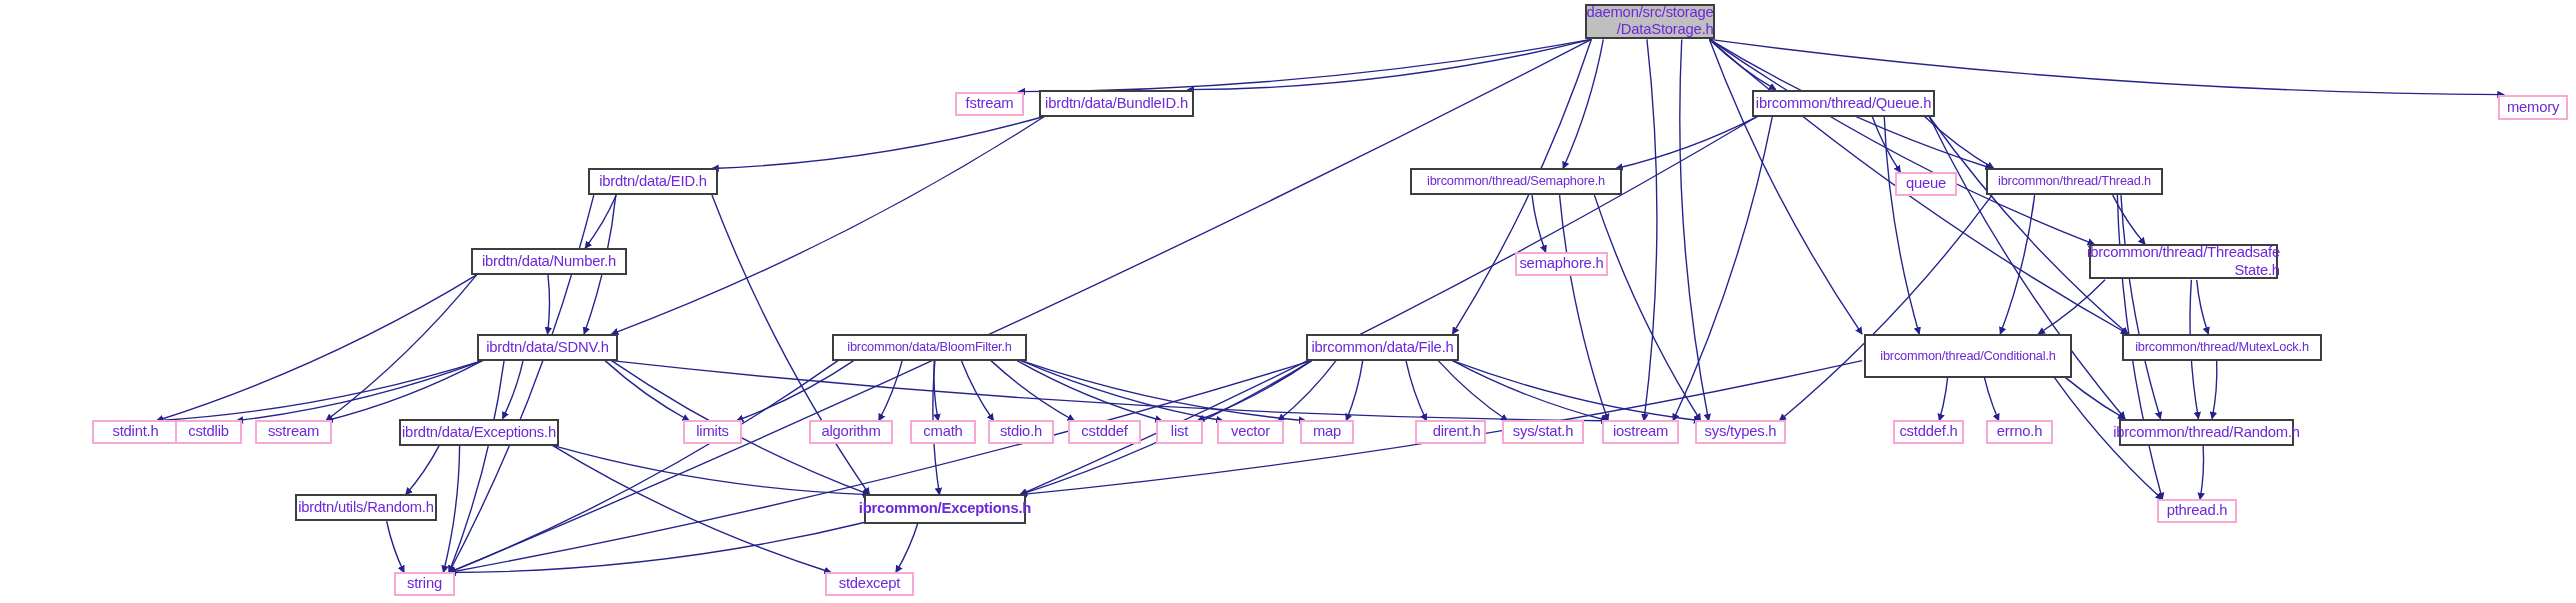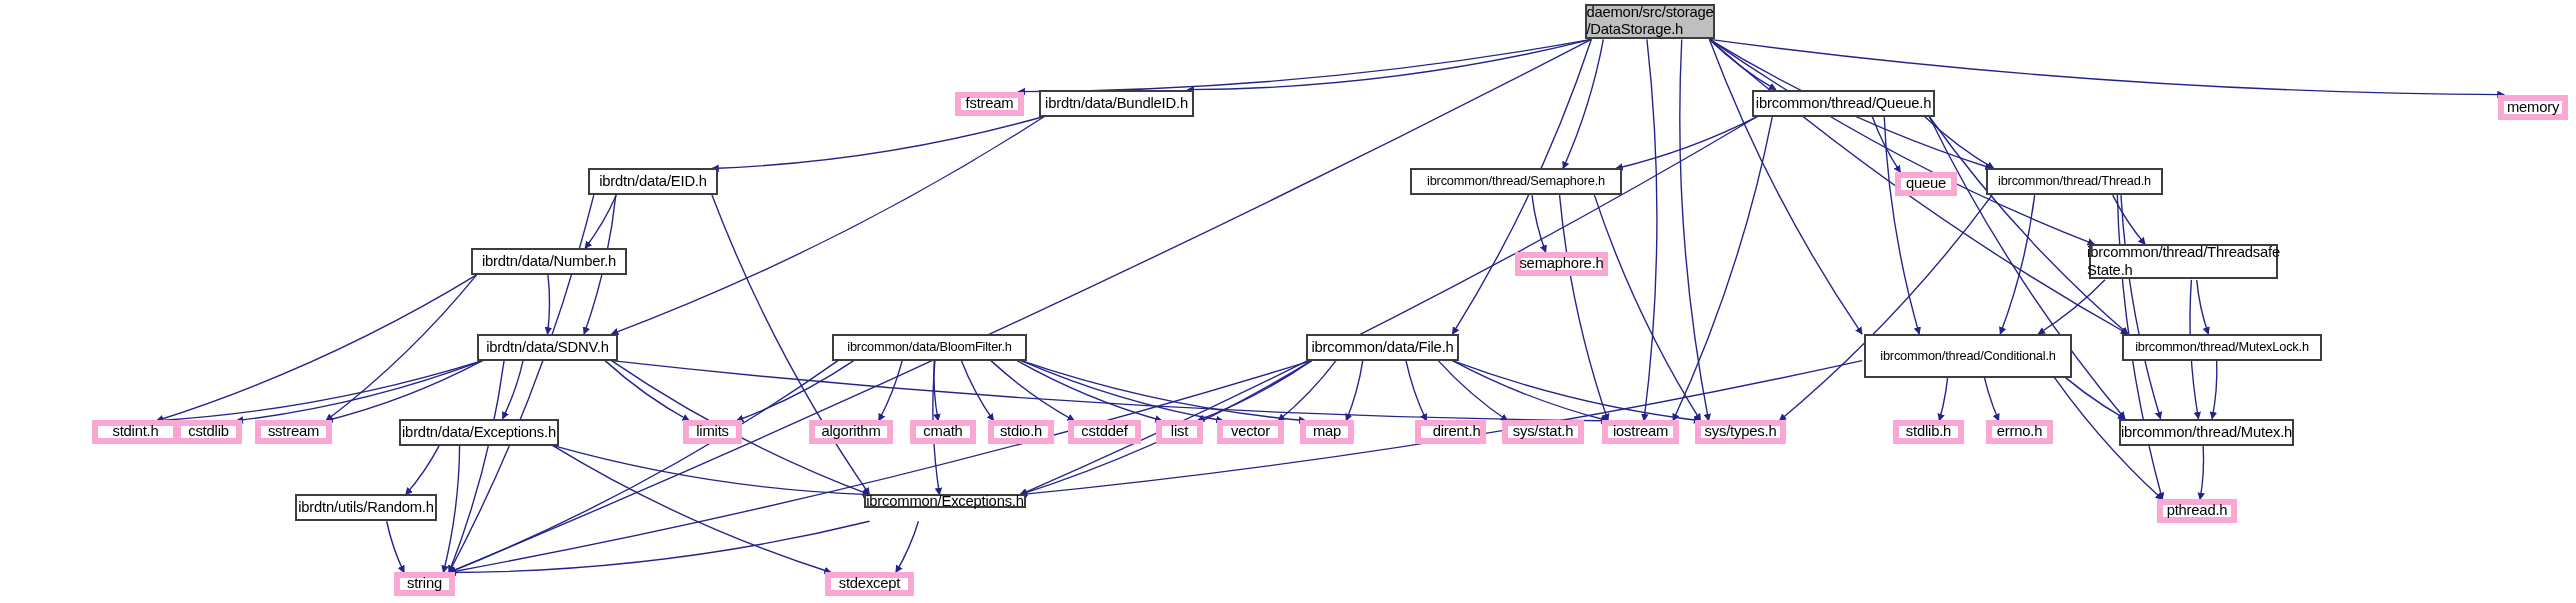--- a/index.html
+++ b/index.html
@@ -3,33 +3,33 @@
 <meta charset="utf-8">
 <style>
   html,body{margin:0;padding:0;background:#ffffff;}
   body{width:2576px;height:604px;overflow:hidden;font-family:"Liberation Sans",sans-serif;}
   #graph-root{position:relative;width:2576px;height:604px;background:#fff;}
   svg#edges{position:absolute;left:0;top:0;width:2576px;height:604px;}
   .node{
     position:absolute;
     box-sizing:border-box;
     display:flex;align-items:center;justify-content:center;
-    text-align:left;
+    text-align:right;
     font-family:"Liberation Sans",sans-serif;
     font-size:14.8px;
     line-height:1.15;
-    color:#000000;
+    color:#6d28d9;
     background:#ffffff;
     border:1px solid #000000;
     white-space:pre-line;
     padding:0 3.9px;
     letter-spacing:-0.2px;
   }
   .node.local{border:2px solid #3d3d3d;}
-  .node.sys{border:6px solid #f9a8d4;}
+  .node.sys{border:2px solid #f9a8d4;}
   .node.root{background:#bfbfbf;border:2px solid #3d3d3d;}
 </style>
 </head>
 <body>
 
 <div id="graph-root">
   <svg id="edges" viewBox="0 0 2616 613" preserveAspectRatio="none" xmlns="http://www.w3.org/2000/svg">
     <defs>
       <marker id="arrow" viewBox="0 0 10 10" refX="9" refY="5" markerWidth="5.5" markerHeight="5.5" orient="auto-start-reverse">
         <path d="M 0 0 L 10 5 L 0 10 z" fill="#23238e"></path>
@@ -149,23 +149,23 @@
       <div class="node sys" style="left: 910px; top: 420px; width: 66px; height: 23.6px;">cmath</div>
       <div class="node sys" style="left: 988px; top: 420px; width: 66px; height: 23.6px;">stdio.h</div>
       <div class="node sys" style="left: 1068px; top: 420px; width: 73px; height: 23.6px;">cstddef</div>
       <div class="node sys" style="left: 1156px; top: 420px; width: 47px; height: 23.6px;">list</div>
       <div class="node sys" style="left: 1217px; top: 420px; width: 67px; height: 23.6px;">vector</div>
       <div class="node sys" style="left: 1300px; top: 420px; width: 54px; height: 23.6px;">map</div>
       <div class="node sys" style="left: 1415px; top: 420px; width: 71px; height: 23.6px; padding-left: 16px;">dirent.h</div>
       <div class="node sys" style="left: 1502px; top: 420px; width: 82px; height: 23.6px;">sys/stat.h</div>
       <div class="node sys" style="left: 1602px; top: 420px; width: 77px; height: 23.6px;">iostream</div>
       <div class="node sys" style="left: 1695px; top: 420px; width: 91px; height: 23.6px;">sys/types.h</div>
-      <div class="node sys" style="left: 1893px; top: 420px; width: 71px; height: 23.6px;">stdlib.h</div>
+      <div class="node sys" style="left: 1893px; top: 420px; width: 71px; height: 23.6px;">cstddef.h</div>
       <div class="node sys" style="left: 1986px; top: 420px; width: 67px; height: 23.6px;">errno.h</div>
-      <div class="node local" style="left: 2119px; top: 419px; width: 175px; height: 26.6px;">ibrcommon/thread/Mutex.h</div>
+      <div class="node local" style="left: 2119px; top: 419px; width: 175px; height: 26.6px;">ibrcommon/thread/Random.h</div>
       <div class="node local" style="left: 295px; top: 494px; width: 142px; height: 26.6px;">ibrdtn/utils/Random.h</div>
-      <div class="node local" style="left: 864px; top: 494px; width: 162px; height: 14px;">ibrcommon/Exceptions.h</div>
+      <div class="node local" style="left: 864px; top: 494px; width: 162px; height: 30px; font-weight: bold;">ibrcommon/Exceptions.h</div>
       <div class="node sys" style="left: 2157px; top: 499px; width: 80px; height: 23.6px;">pthread.h</div>
       <div class="node sys" style="left: 394px; top: 572px; width: 61px; height: 23.6px;">string</div>
       <div class="node sys" style="left: 825px; top: 572px; width: 89px; height: 23.6px;">stdexcept</div>
     </div>
 </div>
 
 
 </body></html>

